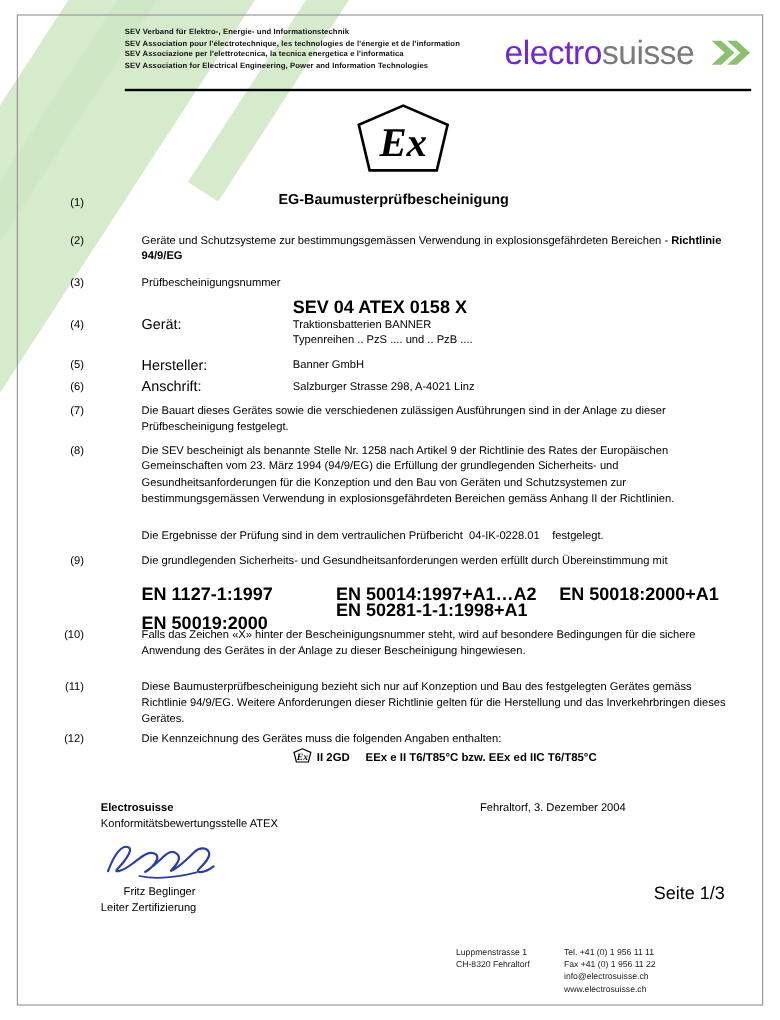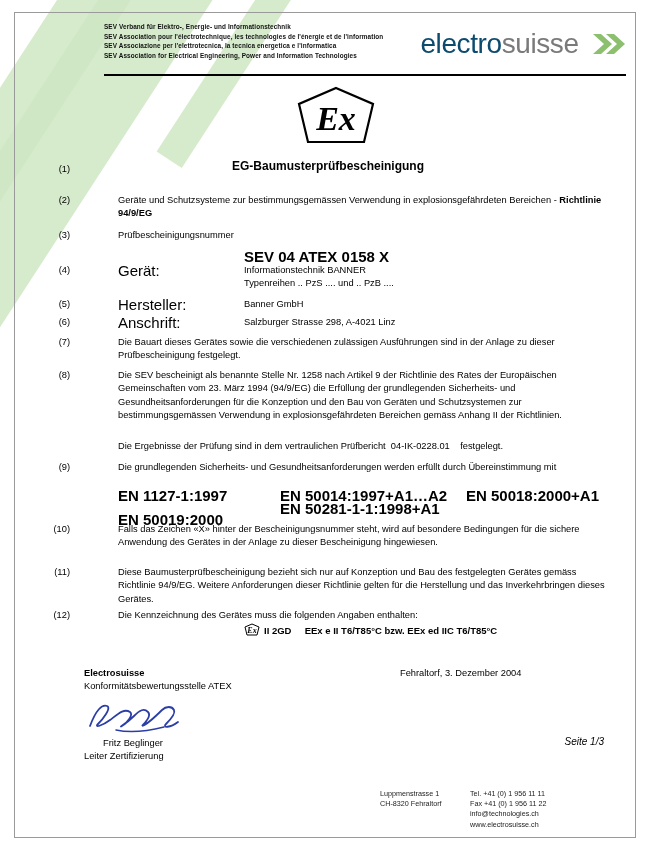--- a/index.html
+++ b/index.html
@@ -82,21 +82,21 @@
   }
   .sev-lines div { white-space: nowrap; }
   .brand {
     position: absolute;
     right: 24px;
     top: 6px;
     font-size: 28px;
     letter-spacing: -.4px;
     white-space: nowrap;
   }
-  .brand .b1 { color: #0c4a6e; }
+  .brand .b1 { color: #6d28d9; }
   .brand .b2 { color: #7a7a7a; }
   .chev {
     display: inline-block;
     margin-left: 6px;
     position: relative;
     top: 2px;
   }
   .chev svg { display: block; }
   .hr {
     position: absolute;
@@ -142,21 +142,21 @@
     position: absolute;
     left: 84px;
     width: 496px;
     font-size: 9.3px;
     line-height: 13.4px;
   }
   .lbl {
     position: absolute;
     left: 84px;
     width: 100px;
-    font-size: 15px;
+    font-size: 12px;
   }
   .val {
     position: absolute;
     left: 244px;
     width: 340px;
     font-size: 9.3px;
     line-height: 13.2px;
     font-weight: bold;
   }
   .val.nb { font-weight: normal; }
@@ -204,22 +204,21 @@
   .place {
     position: absolute;
     left: 400px;
     top: 668px;
     font-size: 9.3px;
   }
   .pageno {
     position: absolute;
     right: 46px;
     top: 736px;
-    font-size: 10px;
-    font-style: italic;
+    font-size: 15px;
   }
   
   .footer {
     position: absolute;
     left: 380px;
     top: 789px;
     font-size: 7.2px;
     line-height: 10.2px;
     color: #222;
   }
@@ -290,21 +289,21 @@
     <span class="num">(3)</span>
     <span class="txt">Prüfbescheinigungsnummer</span>
   </div>
   <div class="cert-no" style="top:248px;">SEV 04 ATEX 0158 X</div>
 
   <div class="row" style="top:264px;">
     <span class="num">(4)</span>
     <span class="lbl">Gerät:</span>
   </div>
   <div class="val nb" style="top:264px;">
-    <div>Informationstechnik BANNER</div>
+    <div>Traktionsbatterien BANNER</div>
     <div>Typenreihen .. PzS .... und .. PzB ....</div>
   </div>
 
   <div class="row" style="top:298px;">
     <span class="num">(5)</span>
     <span class="lbl">Hersteller:</span>
   </div>
   <div class="val nb" style="top:298px;">Banner GmbH</div>
 
   <div class="row" style="top:316px;">
@@ -378,18 +377,18 @@
   <div class="pageno">Seite 1/3</div>
 
   <div class="footer">
     <div class="col1">
       <div>Luppmenstrasse 1</div>
       <div>CH-8320 Fehraltorf</div>
     </div>
     <div class="col2">
       <div>Tel. +41 (0) 1 956 11 11</div>
       <div>Fax +41 (0) 1 956 11 22</div>
-      <div>info@technologies.ch</div>
+      <div>info@electrosuisse.ch</div>
       <div>www.electrosuisse.ch</div>
     </div>
   </div>
 
 </div>
 
 </body></html>

